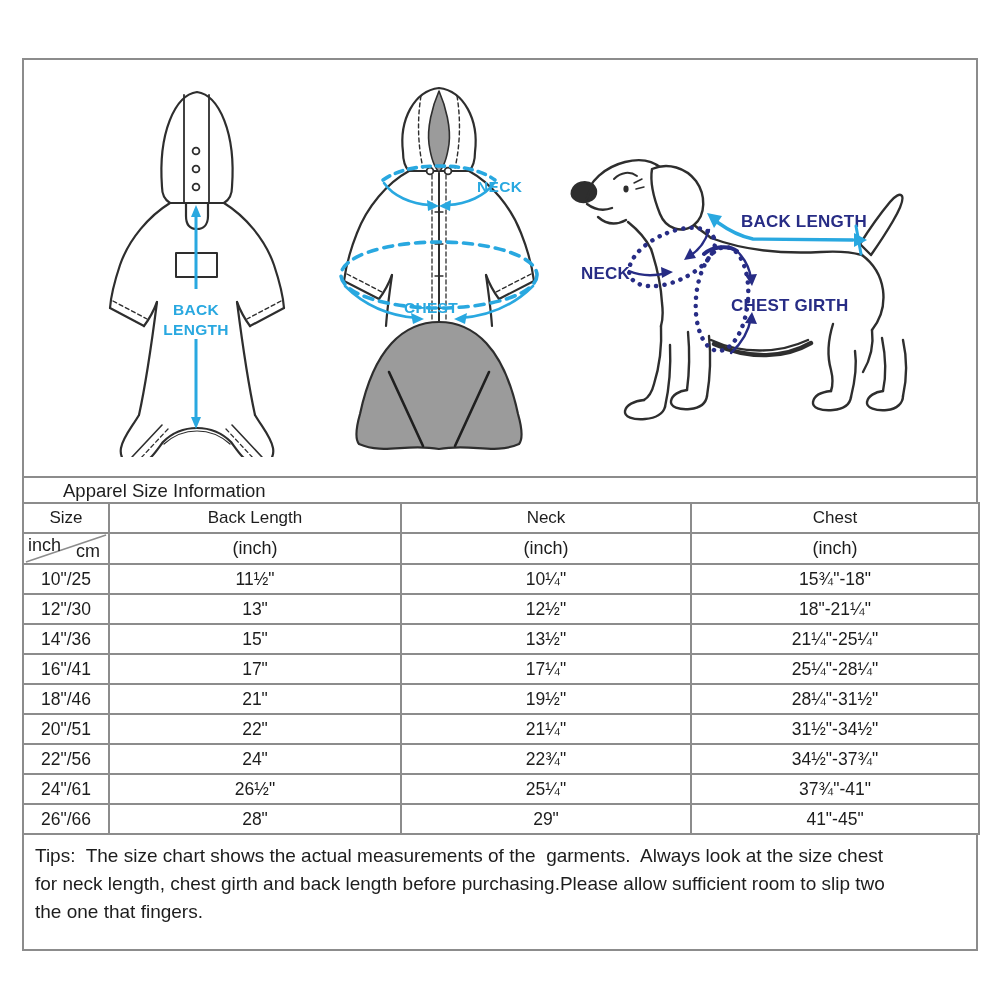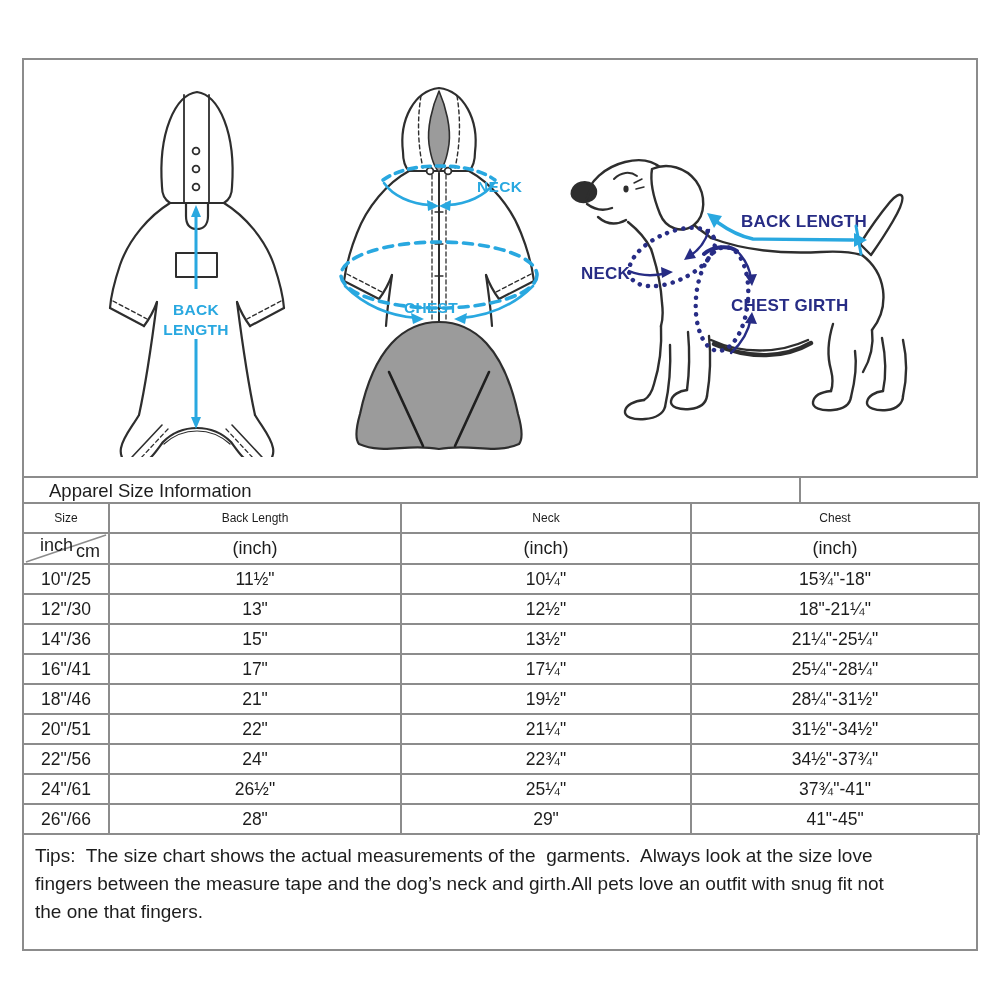--- a/index.html
+++ b/index.html
@@ -1,31 +1,31 @@
 <!DOCTYPE html>
 <html><head>
 <meta charset="utf-8">
 <style>
   html,body{margin:0;padding:0;background:#fff;}
   .stage{position:relative;width:1000px;height:1000px;background:#fff;
          font-family:"Liberation Sans","DejaVu Sans",sans-serif;color:#1d1d1d;overflow:hidden;}
   .sheet{position:absolute;left:22px;top:58px;width:956px;}
   .illus-box{position:relative;width:956px;height:420px;border:2px solid #8c8c8c;box-sizing:border-box;background:#fff;}
   .illus{position:absolute;}
-  .title-row{position:relative;width:779px;height:28px;border:2px solid #8c8c8c;box-sizing:border-box;
-             margin-top:-2px;font-size:18.5px;line-height:25px;padding-left:25px;background:#fff;}
+  .title-row{position:relative;width:956px;height:28px;border:2px solid #8c8c8c;box-sizing:border-box;
+             margin-top:-2px;font-size:18.5px;line-height:25px;padding-left:39px;background:#fff;}
   table.size-table{width:956px;border-collapse:collapse;table-layout:fixed;margin-top:-2px;background:#fff;}
   table.size-table td,table.size-table th{border:2px solid #8c8c8c;text-align:center;vertical-align:middle;
              font-weight:normal;padding:0;overflow:hidden;}
-  tr.hdr th{height:28px;font-size:12px;border-radius:14px;}
+  tr.hdr th{height:28px;font-size:17px;border-radius:14px;}
   tr.units td{height:29px;font-size:18px;}
   tr.data td{height:28px;font-size:17.5px;}
   td.diag{position:relative;font-size:13px;}
   td.diag .svg-diag{position:absolute;left:0;top:0;width:100%;height:100%;}
-  td.diag .u-top{position:absolute;left:16px;top:1px;}
+  td.diag .u-top{position:absolute;left:4px;top:1px;}
   td.diag .u-bot{position:absolute;right:8px;bottom:1px;}
   .tips-box{position:relative;width:956px;min-height:118px;border:2px solid #8c8c8c;box-sizing:border-box;
             margin-top:-2px;padding:7px 11px 8px 11px;font-size:19px;line-height:28px;background:#fff;}
   .tips-box div{white-space:pre-wrap;}
   text.cyan-lbl{font-weight:bold;font-size:15.5px;letter-spacing:.3px;}
   text.navy-lbl{font-weight:bold;font-size:17px;letter-spacing:.2px;}
 </style>
 </head>
 <body>
 
@@ -257,19 +257,19 @@
       <tr class="data">
         <td>26"/66</td>
         <td>28"</td>
         <td>29"</td>
         <td>41"-45"</td>
       </tr>
     </tbody>
       </table>
 
     <div class="tips-box">
-      <div>Tips:  The size chart shows the actual measurements of the  garments.  Always look at the size love</div>
-      <div>fingers between the measure tape and the dog’s neck and girth.All pets love an outfit with snug fit not</div>
+      <div>Tips:  The size chart shows the actual measurements of the  garments.  Always look at the size chest</div>
+      <div>for neck length, chest girth and back length before purchasing.Please allow sufficient room to slip two</div>
       <div>the one that fingers.</div>
     </div>
 
   </div>
 </div>
 
 </body></html>

